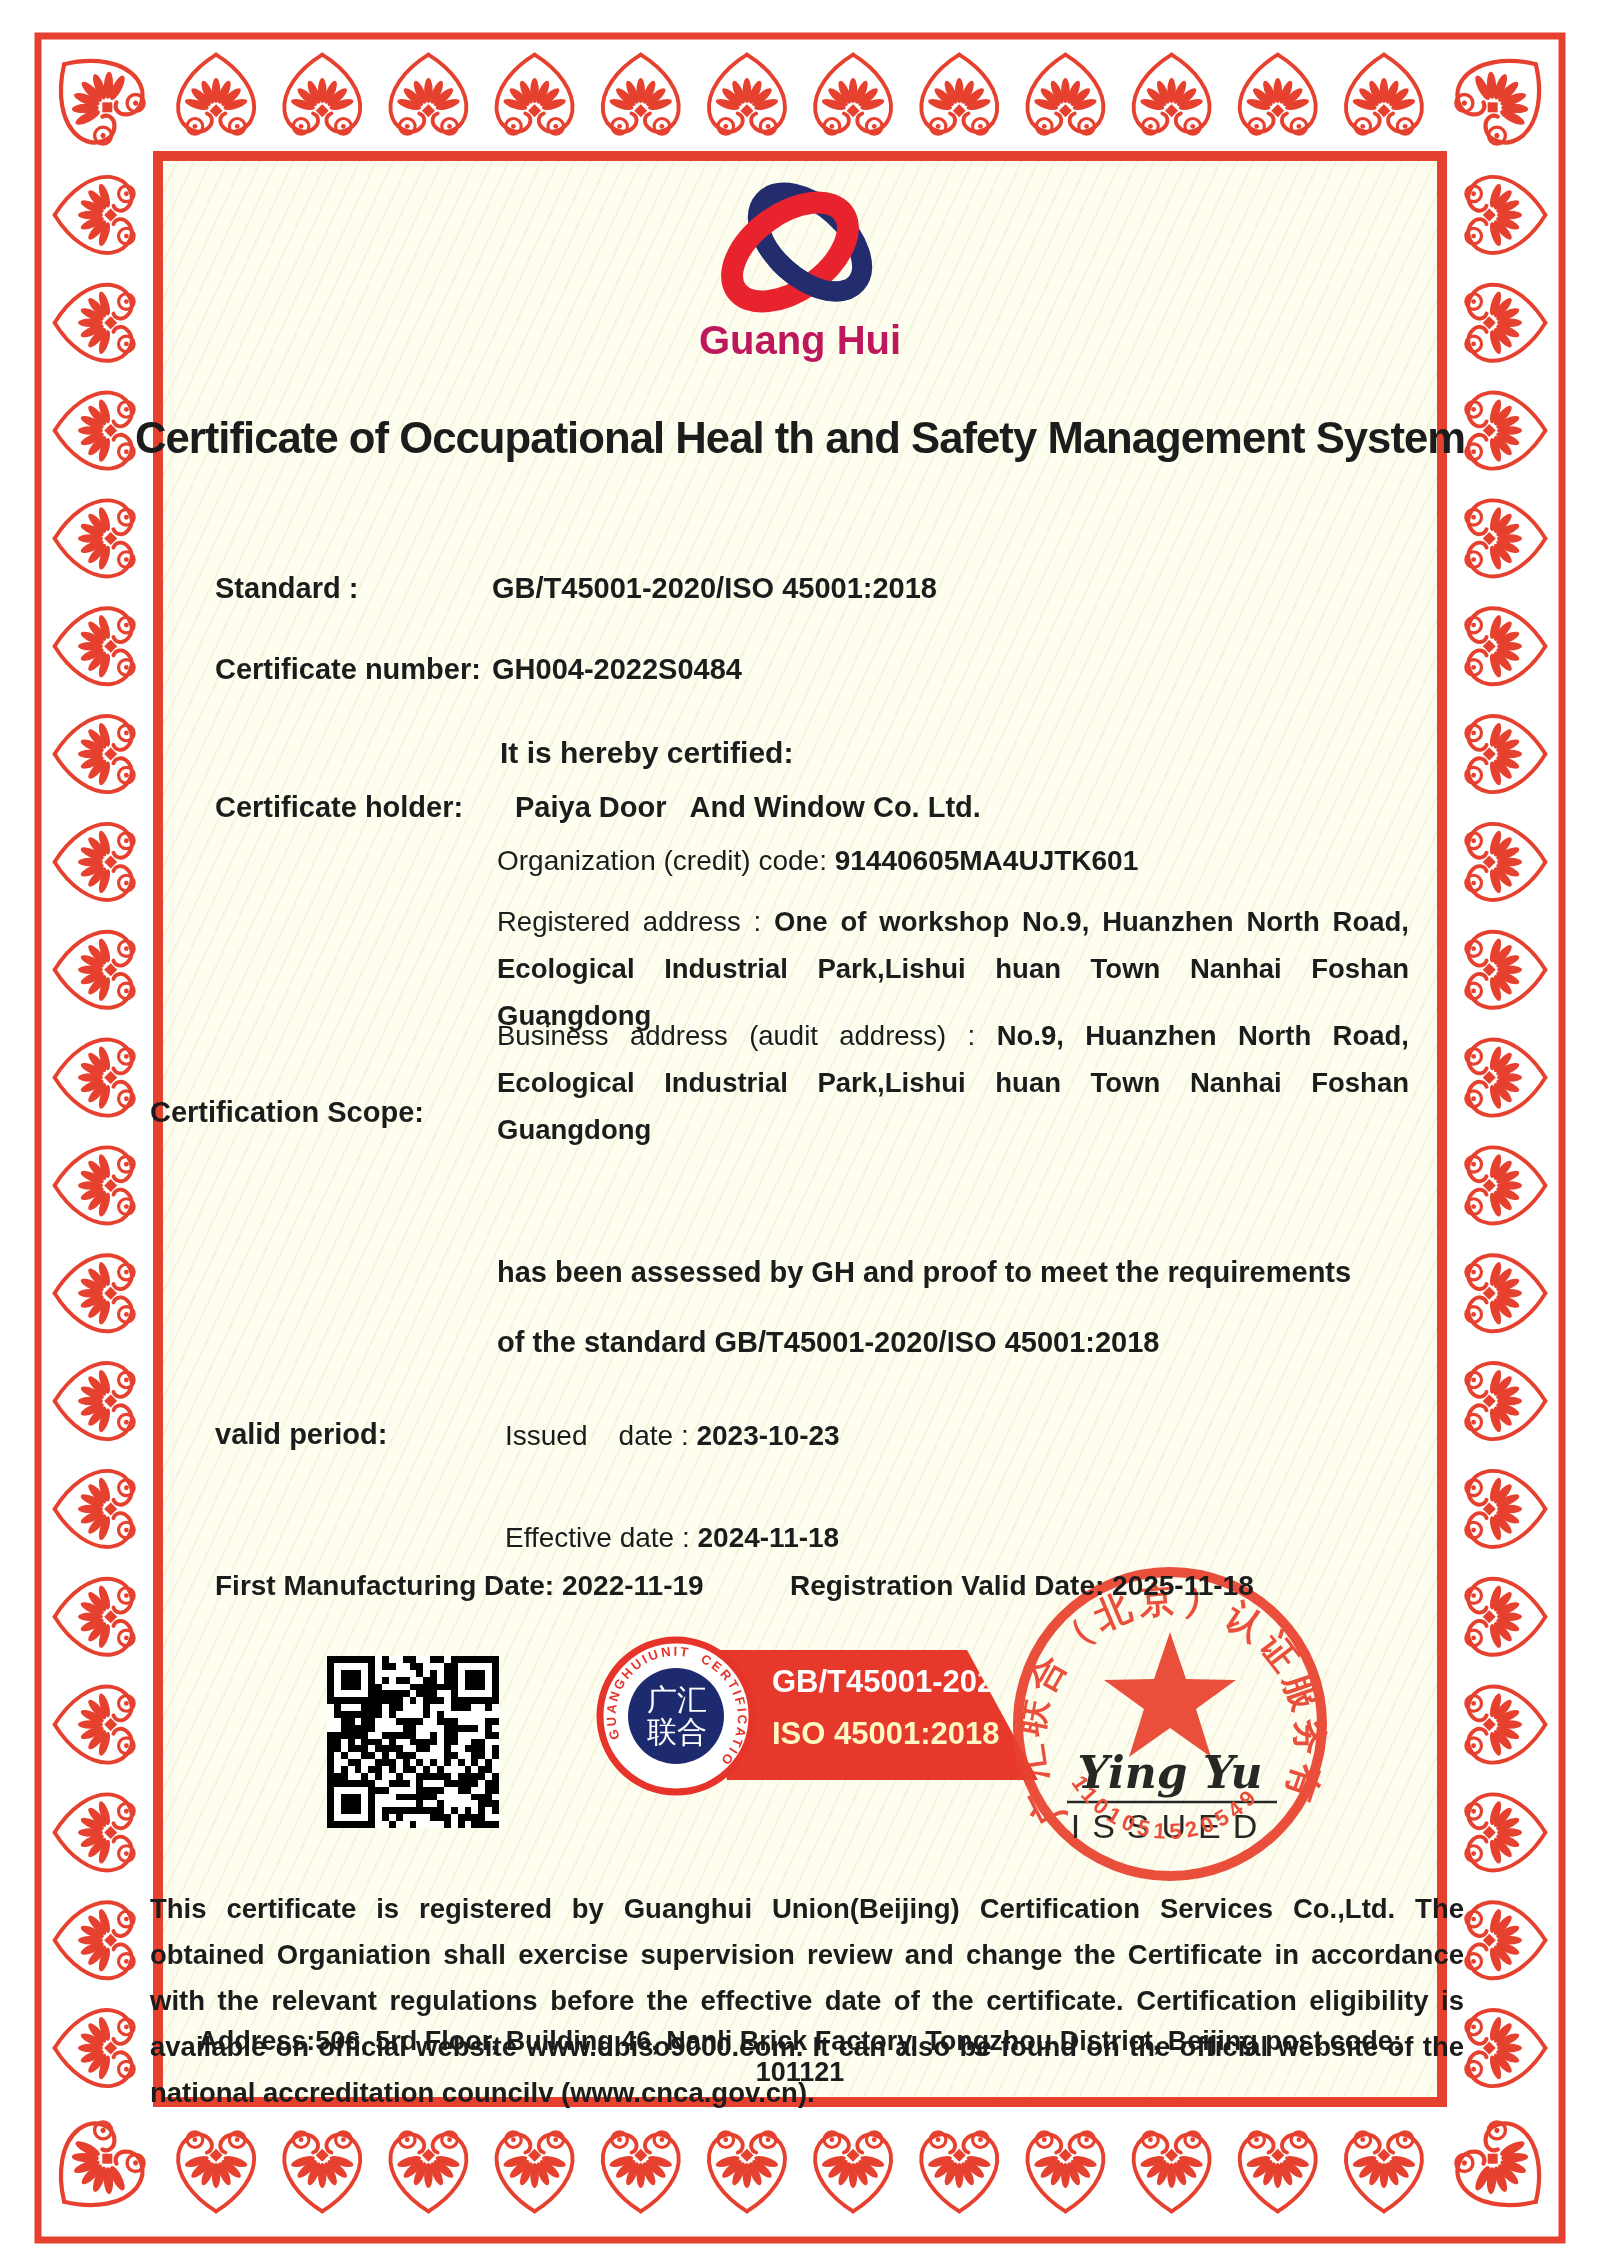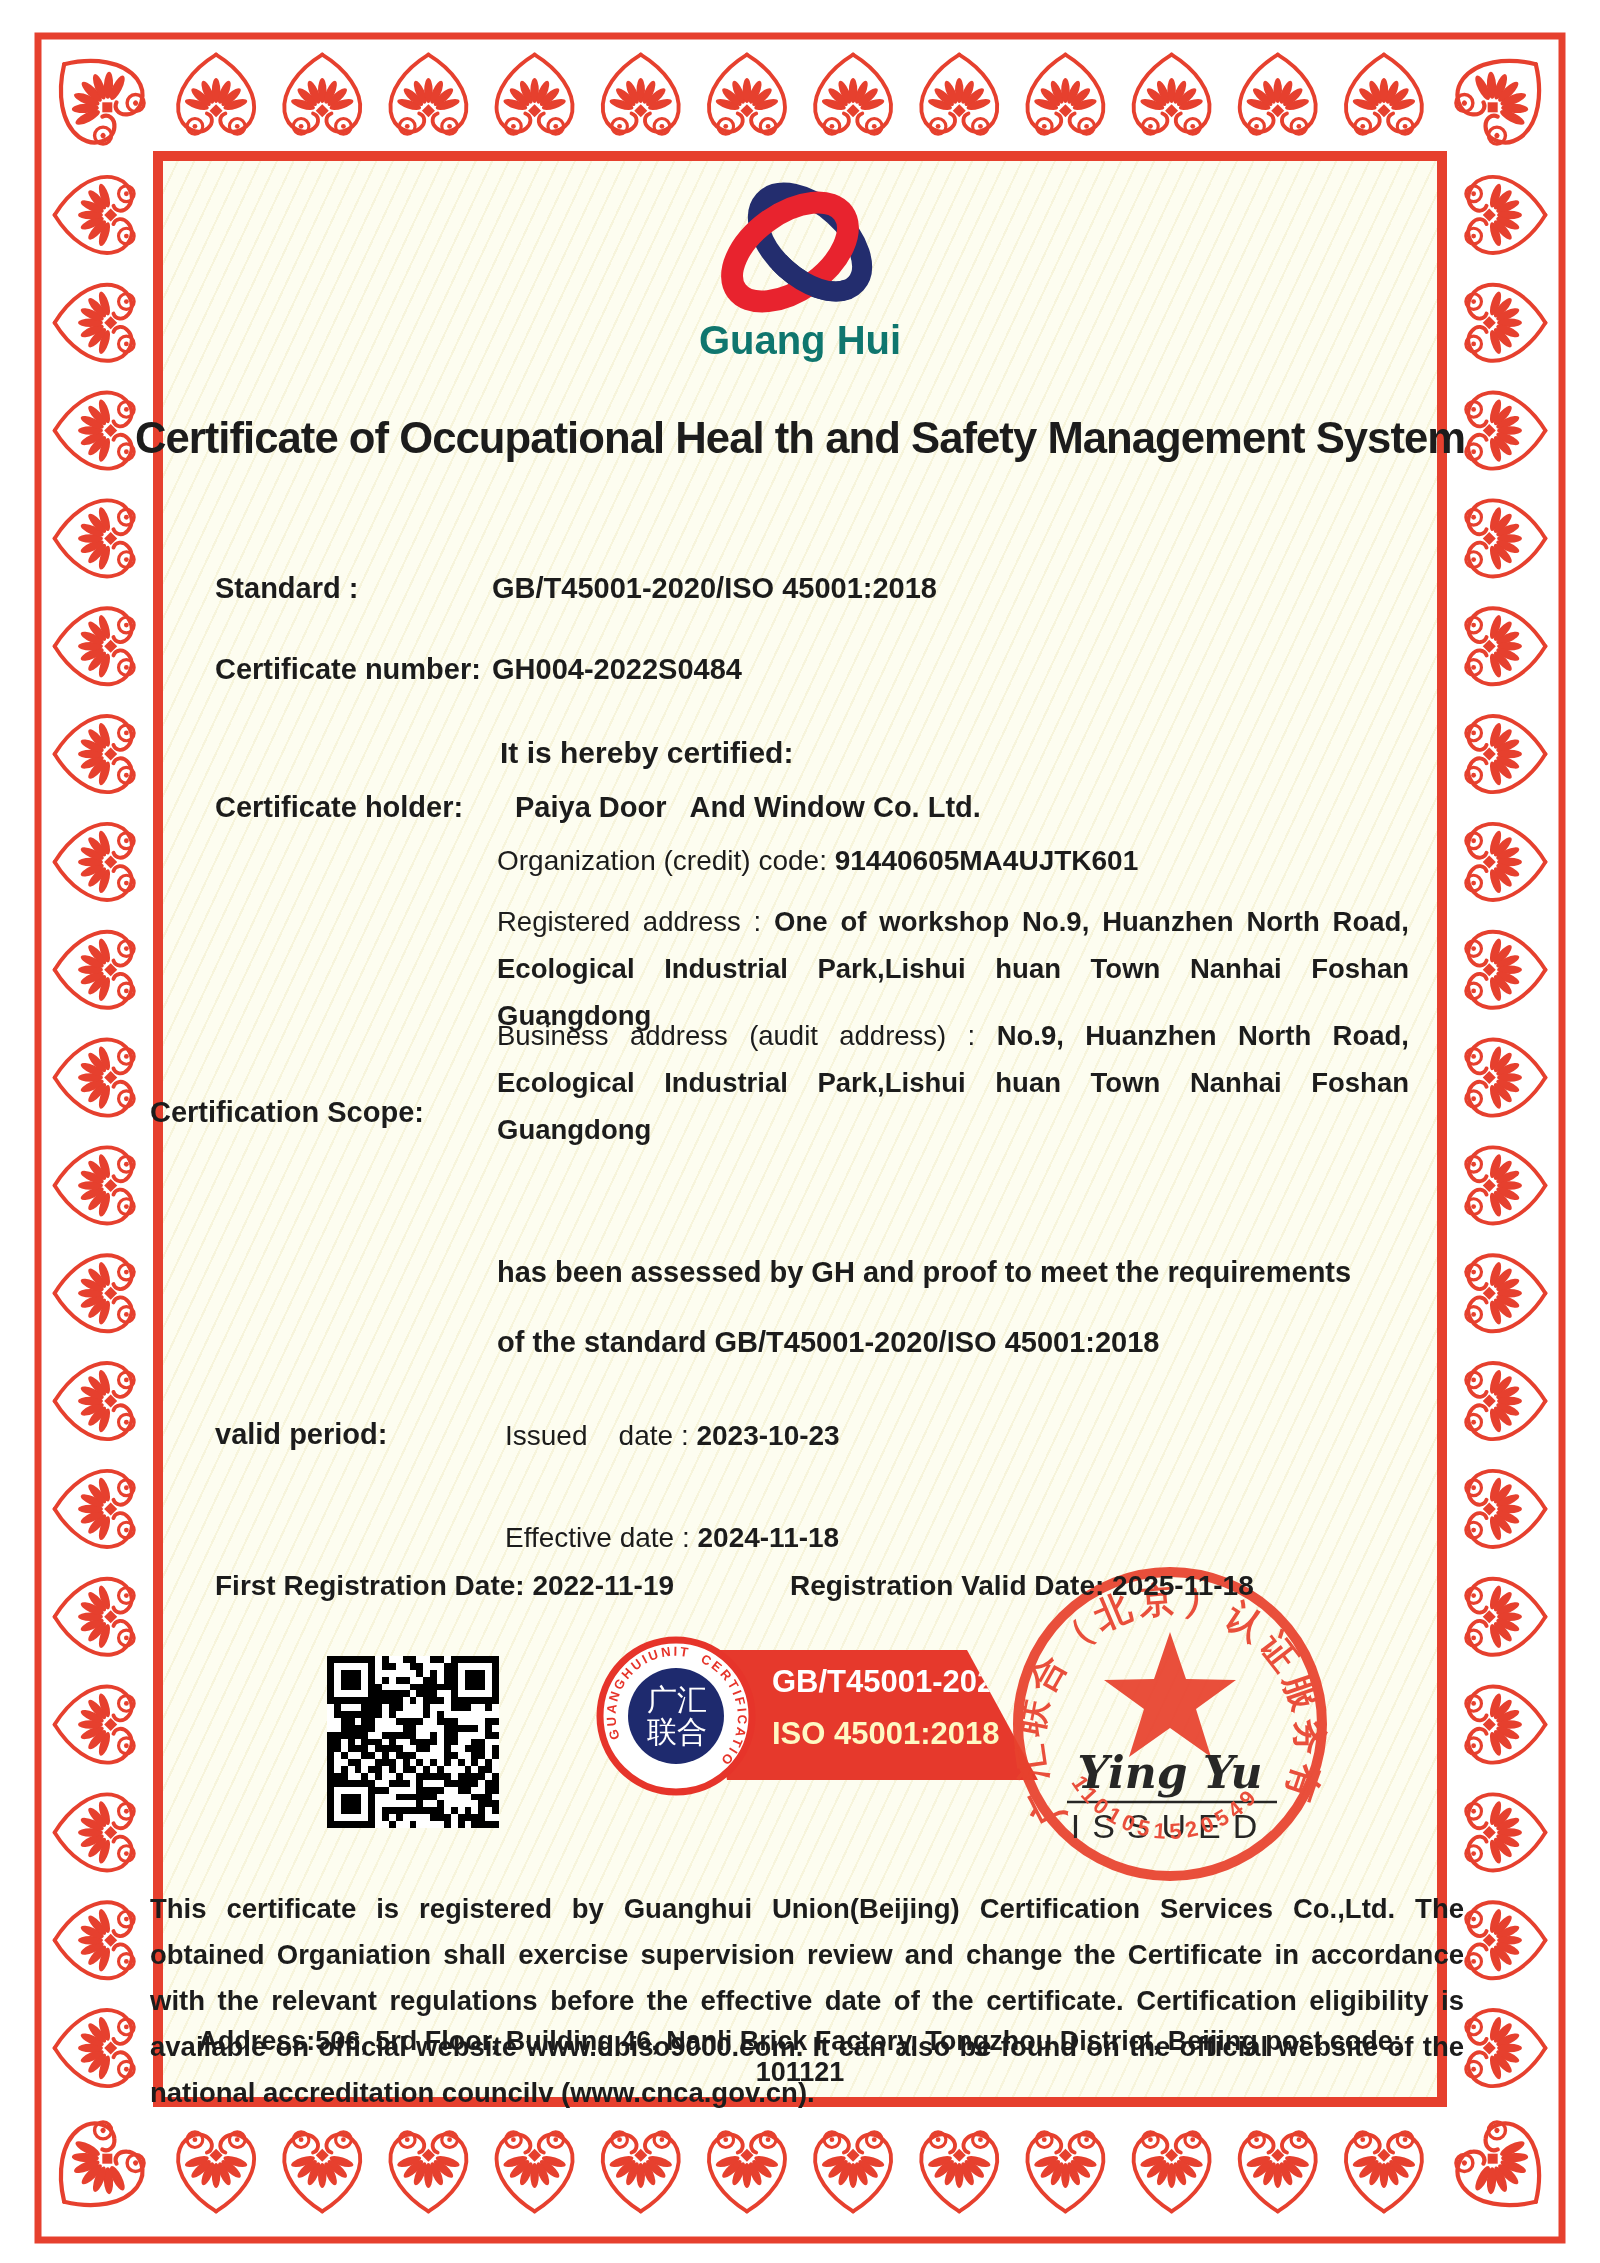--- a/index.html
+++ b/index.html
@@ -12,21 +12,21 @@
         z-index:0;}
   .border-layer{position:absolute;left:0;top:0;width:1600px;height:2263px;z-index:2;pointer-events:none;}
   .content{position:absolute;left:0;top:0;width:1600px;height:2263px;z-index:3;}
   .abs{position:absolute;}
   .b{font-weight:700;}
   .lbl{font-weight:700;font-size:29px;}
   .val{font-weight:700;font-size:29px;}
   .reg{font-weight:400;}
   .title{left:0;top:412px;width:1600px;text-align:center;font-size:45px;font-weight:700;
          letter-spacing:-1px;transform:scaleX(0.97);}
-  .brand{left:0;top:318px;width:1600px;text-align:center;font-size:40px;font-weight:700;color:#0f766e;}
+  .brand{left:0;top:318px;width:1600px;text-align:center;font-size:40px;font-weight:700;color:#be185d;}
   .jpara{font-size:27.5px;line-height:47px;text-align:justify;}
   .flag{left:700px;top:1650px;width:338px;height:130px;background:#e6392c;
         clip-path:polygon(0 0,79% 0,100% 100%,8% 100%);}
   .flag-t1{position:absolute;left:72px;top:14px;color:#fff;font-weight:700;font-size:31px;}
   .flag-t2{position:absolute;left:72px;top:66px;color:#fef9c3;font-weight:700;font-size:31px;}
   .footer-para{left:150px;top:1886px;width:1314px;font-weight:700;font-size:27.5px;line-height:46px;text-align:justify;}
   .footer-addr{left:160px;top:2026px;width:1280px;text-align:center;font-weight:700;font-size:27px;}
   .stamp-wrap{left:1005px;top:1556px;width:330px;height:330px;opacity:0.93;z-index:3;}
   .toprow{z-index:5;}
 </style>
@@ -2008,21 +2008,21 @@
     <div class="abs" style="left:505px;top:1420px;font-size:28px;">
       <span class="reg" style="white-space:pre;">Issued    date :</span>
       <span class="b">2023-10-23</span>
     </div>
     <div class="abs" style="left:505px;top:1522px;font-size:28px;">
       <span class="reg">Effective date :</span>
       <span class="b">2024-11-18</span>
     </div>
 
     <div class="abs toprow" style="left:215px;top:1570px;font-size:28px;">
-      <span class="b">First Registration Date:</span>
+      <span class="b">First Manufacturing Date:</span>
       <span class="b">2022-11-19</span>
     </div>
     <div class="abs toprow" style="left:790px;top:1570px;font-size:28px;">
       <span class="b">Registration Valid Date:</span>
       <span class="b">2025-11-18</span>
     </div>
 
     <svg class="abs" id="qr-svg" style="left:327px;top:1656px;" width="172" height="172" viewBox="0 0 25 25" shape-rendering="crispEdges">
         <rect x="0" y="0" width="25" height="25" fill="#ffffff"></rect>
         <rect x="0" y="0" width="7" height="7" fill="#000"></rect>

